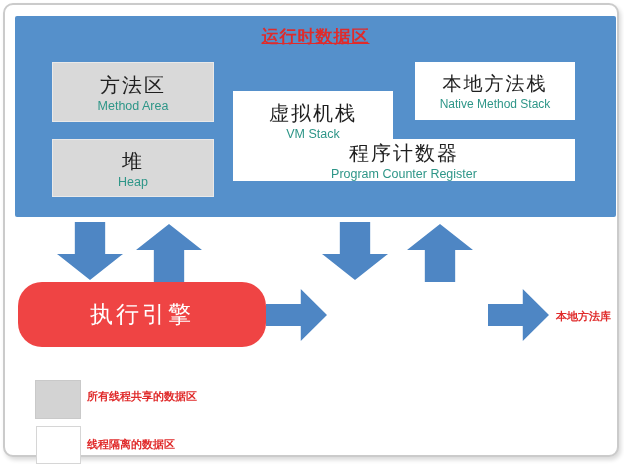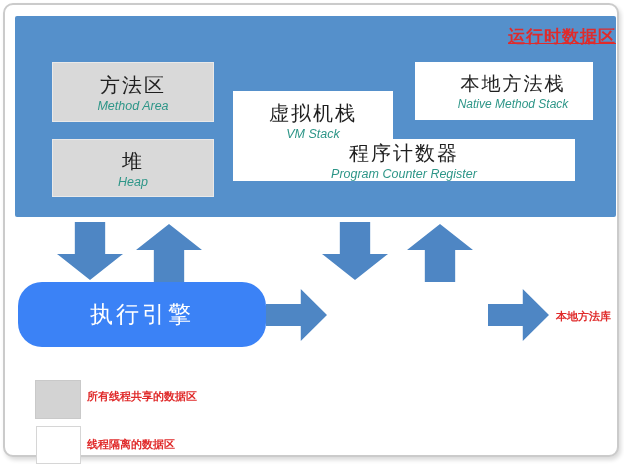--- a/index.html
+++ b/index.html
@@ -12,55 +12,55 @@
     position:absolute;left:3px;top:3px;width:612px;height:450px;
     border:2px solid #cbcbcb;border-radius:10px;background:#ffffff;
     box-shadow:2px 3px 4px rgba(0,0,0,0.15);
   }
   
   .runtime{
     position:absolute;left:10px;top:11px;width:601px;height:201px;
     background:#5590CB;border-radius:2px;
   }
   .runtime-title{
-    position:absolute;left:0;top:9px;width:100%;text-align:right;
+    position:absolute;left:0;top:9px;width:100%;text-align:center;
     color:#E02B2B;font-weight:bold;font-size:17px;
     text-decoration:underline;letter-spacing:1px;
   }
   .rbox{
     position:absolute;display:flex;flex-direction:column;
     align-items:center;justify-content:center;
     background:#ffffff;
   }
   .rbox.gray{background:#D9D9D9;border:1px solid #e9e9e9;}
   .rbox .zh{color:#1f1f1f;font-size:20px;letter-spacing:2px;}
-  .rbox .en{color:#2E9688;font-size:12.5px;font-style:italic;}
+  .rbox .en{color:#2E9688;font-size:12.5px;}
   .box-method{left:37px;top:46px;width:160px;height:58px;}
   .box-vmstack{left:218px;top:46px;width:160px;height:58px;margin-top:29px;}
-  .box-native{left:400px;top:46px;width:160px;height:58px;padding-left:18px;}
+  .box-native{left:400px;top:46px;width:160px;height:58px;}
   .box-native .zh{font-size:19px;}
   .box-native .en{font-size:12px;}
   .box-heap{left:37px;top:123px;width:160px;height:56px;}
   .box-pc{left:218px;top:123px;width:342px;height:42px;}
   
   .arrow{position:absolute;background:#4E86C4;}
   .arrow.v{width:66px;height:58px;}
   .arrow.down{clip-path:polygon(27% 0,73% 0,73% 55%,100% 55%,50% 100%,0 55%,27% 55%);}
   .arrow.up{clip-path:polygon(50% 0,100% 45%,73% 45%,73% 100%,27% 100%,27% 45%,0 45%);}
   .arrow.right{width:61px;height:52px;clip-path:polygon(0 29%,57% 29%,57% 0,100% 50%,57% 100%,57% 71%,0 71%);}
   .a-down1{left:52px;top:217px;}
   .a-up1{left:131px;top:219px;}
   .a-down2{left:317px;top:217px;}
   .a-up2{left:402px;top:219px;}
   .a-right1{left:261px;top:284px;}
   .a-right2{left:483px;top:284px;}
   
   .engine{
     position:absolute;left:13px;top:277px;width:248px;height:65px;
-    background:#3b82f6;border-radius:24px;
+    background:#ef4444;border-radius:24px;
     display:flex;align-items:center;justify-content:center;
     color:#ffffff;font-size:23px;letter-spacing:3px;
   }
   .iface{
     position:absolute;left:323px;top:278px;width:159px;height:64px;
     background:#70AD47;border-radius:14px;
     display:flex;align-items:center;justify-content:center;
     color:#ffffff;font-size:22px;letter-spacing:1px;
   }
   .native-lib{

